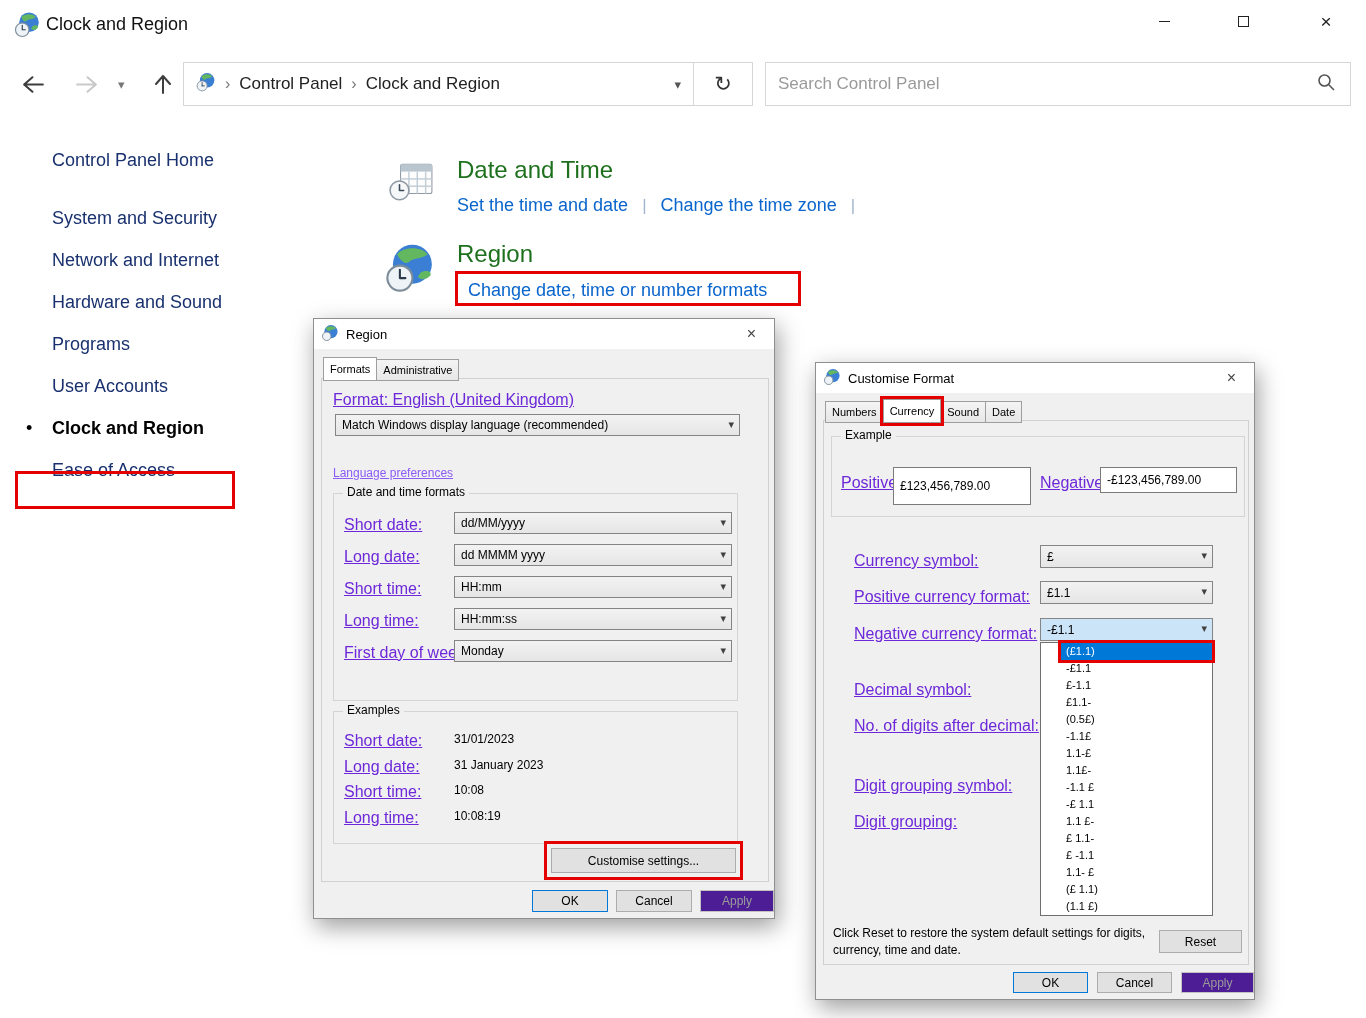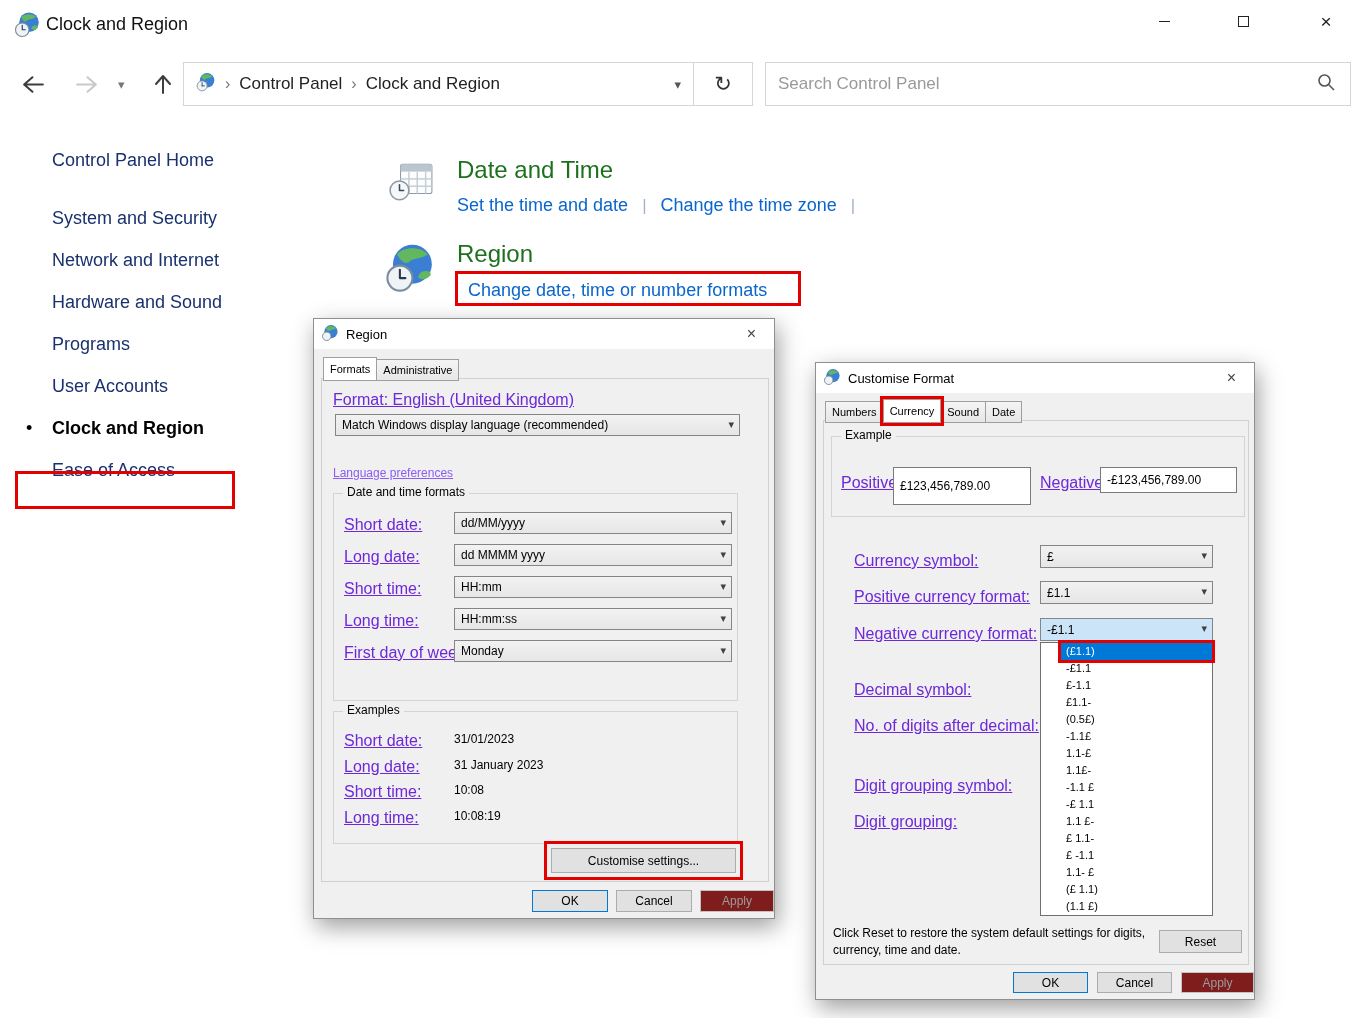--- a/index.html
+++ b/index.html
@@ -67,21 +67,21 @@
   .dlg-label { position:absolute; font-size:16px; color:#6d28d9; white-space:nowrap;text-decoration:underline; }
   .combo { position:absolute; height:22px; background:linear-gradient(#f2f2f2,#e6e6e6); border:1px solid #858585; font-size:12px; display:flex; align-items:center; padding:0 20px 0 6px; cursor:pointer; white-space:nowrap; }
   .combo .chev { position:absolute; right:5px; top:3px; font-size:11px; color:#404040; }
   .combo.focused { background:#cce4f7; }
   .textbox { position:absolute; background:#fff; border:1px solid #7b7b7b; font-size:12px; display:flex; align-items:center; padding:0 6px; white-space:nowrap; }
   .groupbox { position:absolute; border:1px solid #d4d4d4; }
   .groupbox .legend { position:absolute; top:-9px; left:9px; background:#f0f0f0; padding:0 4px; font-size:12px; color:#000; }
   .link12 { position:absolute; font-size:12px; color:#8b5cf6; text-decoration:underline; cursor:pointer; }
   .btn { position:absolute; background:#e1e1e1; border:1px solid #acacac; font-size:12px; display:flex; align-items:center; justify-content:center; cursor:pointer; }
   .btn.default { border:1px solid #0078d7; }
-  .btn.disabled { background:#7f1d1d; color:#9b9b9b; border-color:#c3c3c3; cursor:default; }
+  .btn.disabled { background:#4c1d95; color:#9b9b9b; border-color:#c3c3c3; cursor:default; }
   .ex-value { position:absolute; font-size:12px; color:#000; white-space:nowrap; }
 
   .ddl { position:absolute; background:#fff; border:1px solid #6f6f6f; z-index:6; width:173px; }
   .ddl .opt { height:17px; line-height:17px; font-size:11px; padding:0 5px; white-space:nowrap; cursor:pointer; }
   .ddl .opt.sel { background:#0078d7; color:#fff; }
   .reset-note { position:absolute; font-size:12px; line-height:17px; color:#000; }
 </style>
 </head>
 <body>
 

